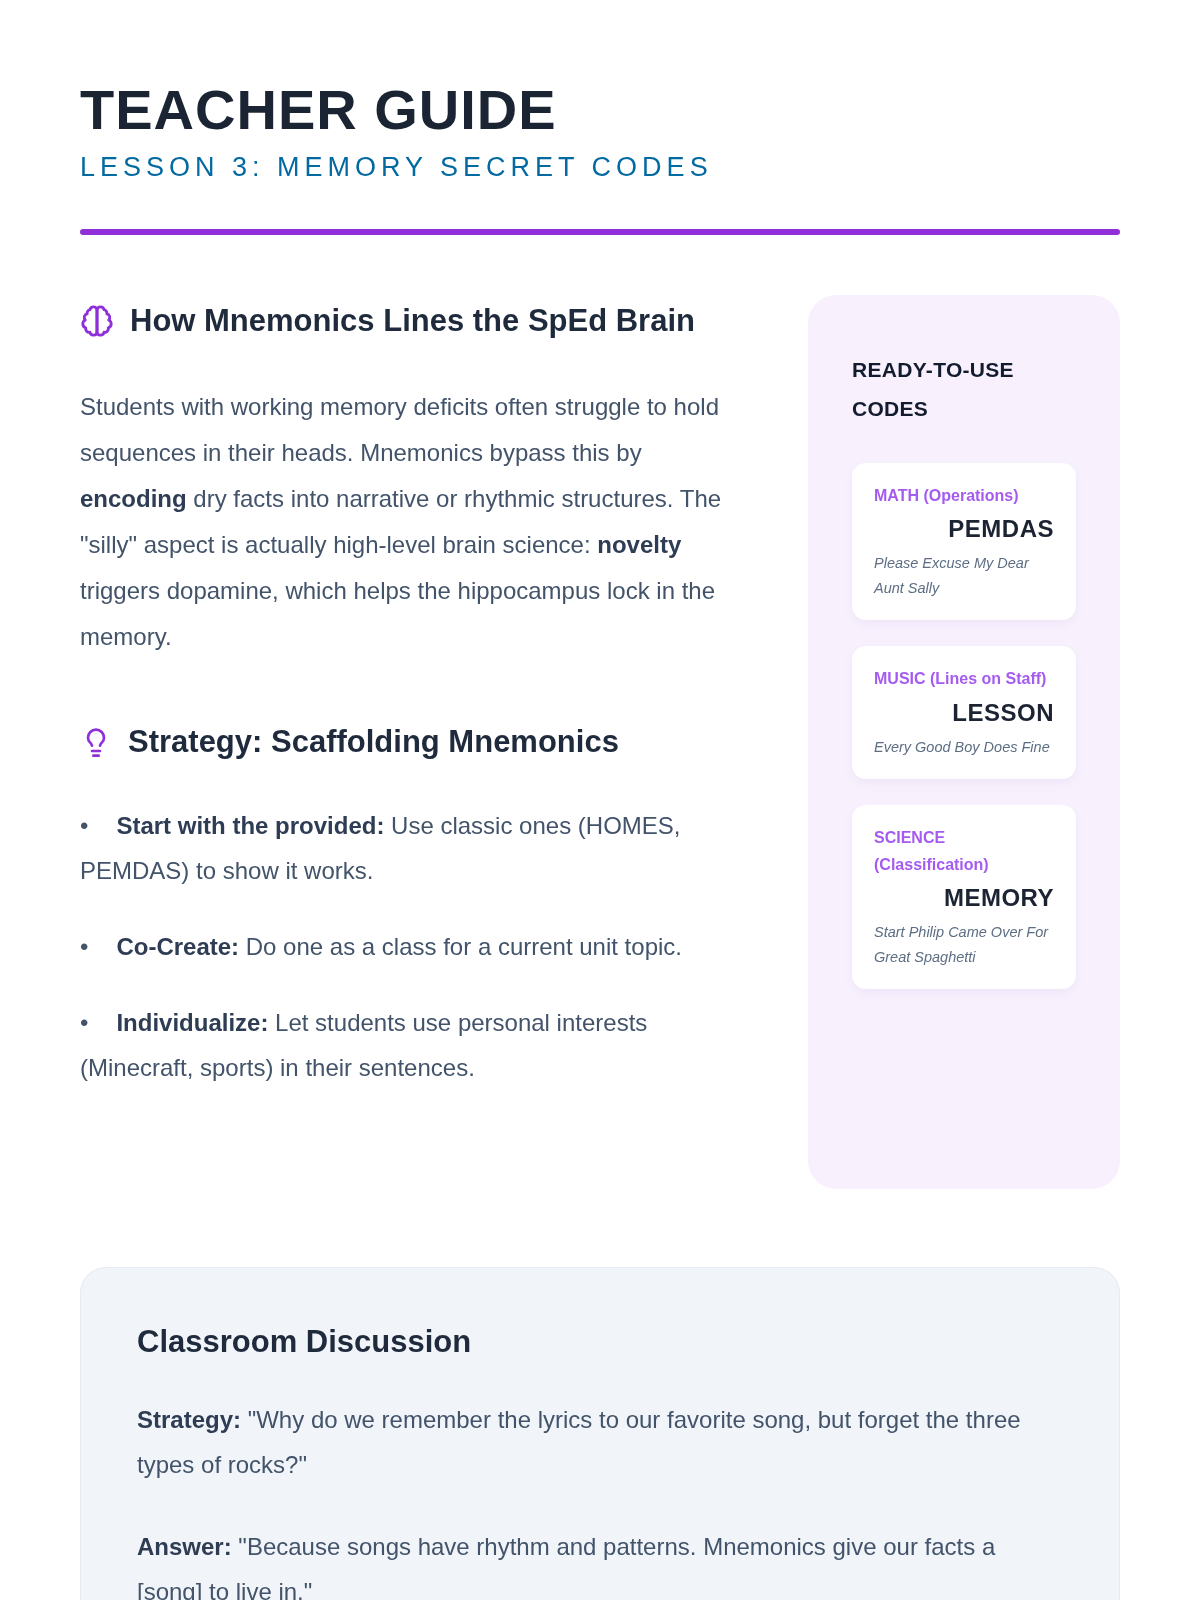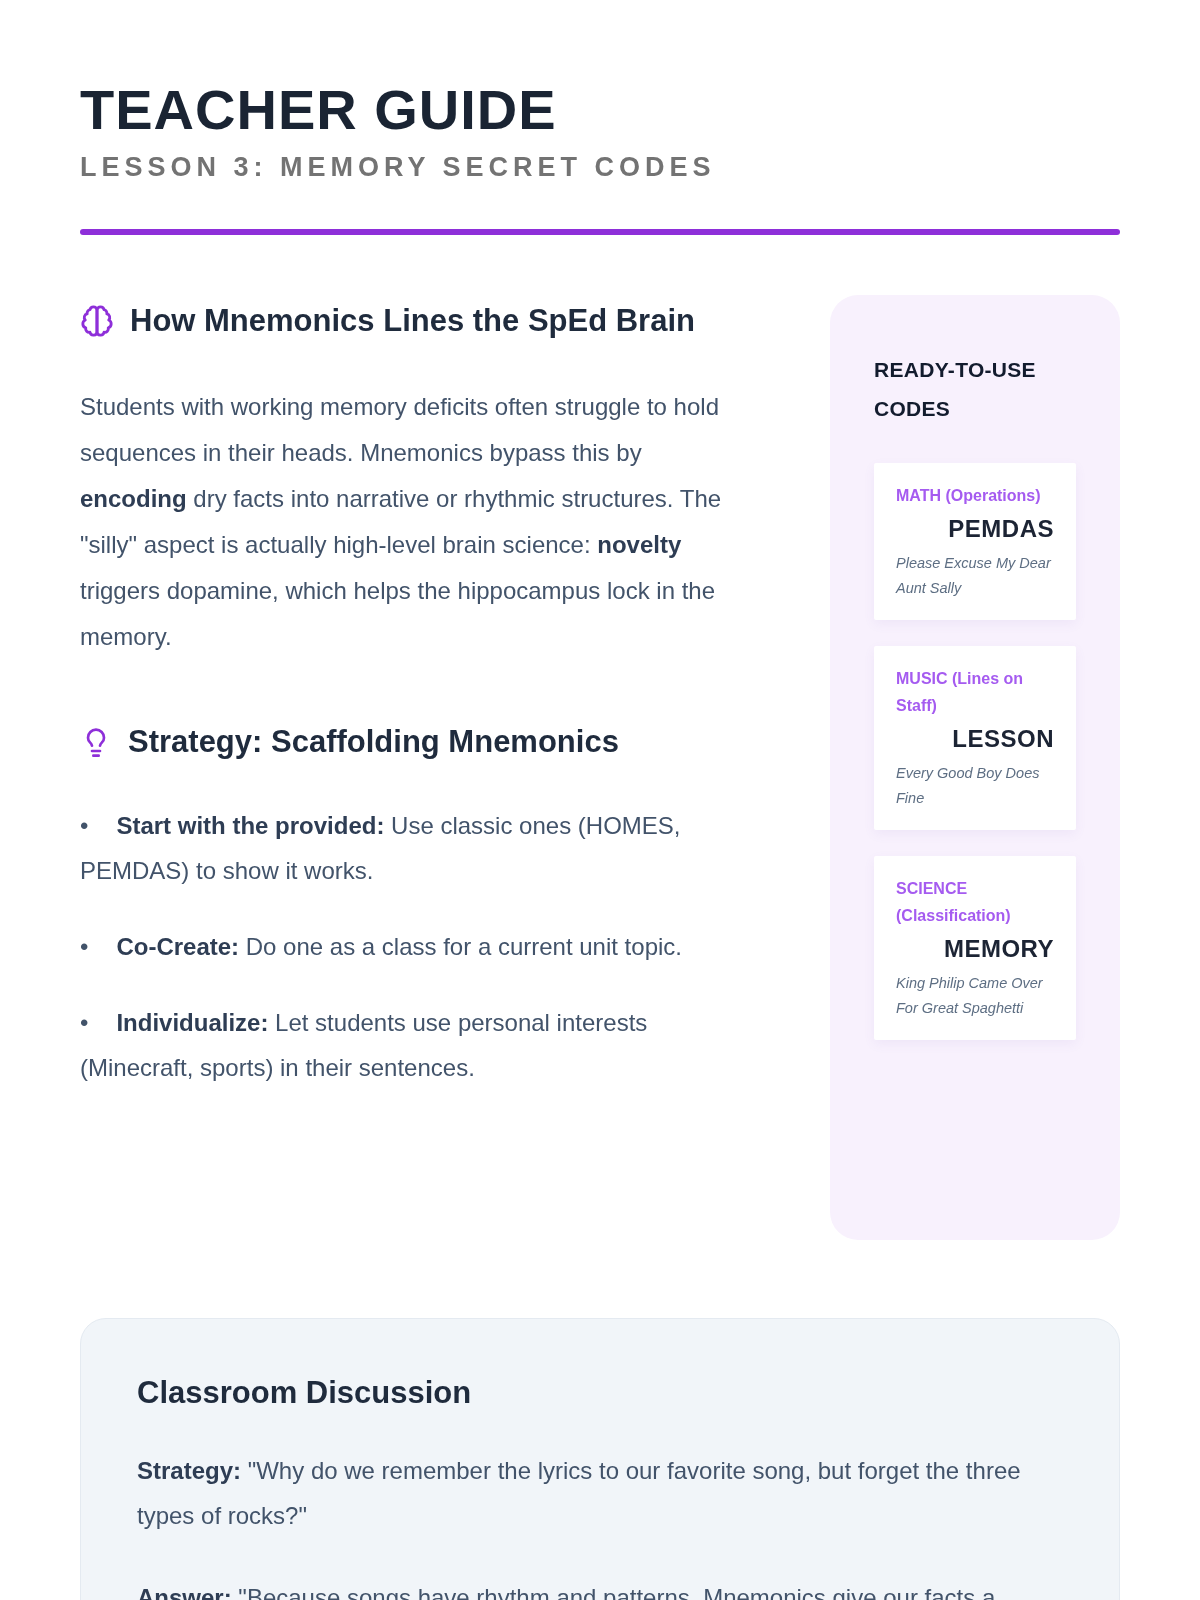--- a/index.html
+++ b/index.html
@@ -2,45 +2,45 @@
 <html><head>
 <meta charset="utf-8">
 <style>
   * { margin:0; padding:0; box-sizing:border-box; }
   html,body { width:1200px; height:1600px; overflow:hidden; background:#ffffff;
               font-family:"Liberation Sans", sans-serif; }
   .page { padding:82px 80px 0 80px; }
 
   
   .doc-title { font-size:56px; font-weight:900; color:#1a2433; letter-spacing:1px; line-height:1; }
-  .doc-subtitle { margin-top:14px; font-size:27px; font-weight:bold; color:#737373; letter-spacing:5px; }
+  .doc-subtitle { margin-top:14px; font-size:27px; font-weight:normal; color:#0369a1; letter-spacing:5px; }
   .accent-rule { height:6px; background:#8e2fd9; border:none; border-radius:3px; margin-top:46px; }
 
   
   .content { display:flex; margin-top:60px; }
   .main-col { width:655px; }
 
   .h2row { display:flex; align-items:center; gap:16px; }
   .h2row .icon svg { display:block; }
   h2 { font-size:31px; font-weight:bold; color:#1f2b3d; line-height:1.7; max-width:565px; }
 
   .para { margin-top:36px; font-size:24px; line-height:1.92; color:#42536a; }
   .para strong, .bullet strong, .disc-para strong { color:#2e3d54; }
 
   .section-2 { margin-top:56px; }
   .bullets { margin-top:34px; }
   .bullet { font-size:24px; line-height:1.9; color:#42536a; margin-bottom:30px; }
   .bullet::before { content:"\2022"; padding-right:28px; }
 
   
-  .sidebar { margin-left:auto; width:290px; align-self:flex-start;
+  .sidebar { margin-left:auto; width:312px; align-self:flex-start;
              background:#f8f1fd; border-radius:28px; padding:56px 44px 200px 44px; }
   .sidebar-title { font-size:21px; font-weight:800; color:#131c2e; line-height:1.85; letter-spacing:.3px; }
   .cards { margin-top:34px; }
-  .code-card { background:#ffffff; border-radius:2px; padding:20px 22px;
+  .code-card { background:#ffffff; border-radius:14px; padding:20px 22px;
                box-shadow:0 4px 12px rgba(120,80,180,.07); }
   .code-card + .code-card { margin-top:26px; }
   .card-subject { font-size:16px; font-weight:bold; color:#a55bf0; line-height:1.65; }
   .card-code { margin-top:6px; font-size:24px; font-weight:bold; color:#1c2434; letter-spacing:.5px;text-align:right; }
   .card-mnemonic { margin-top:8px; font-size:14.5px; font-style:italic; color:#5d6e83; line-height:1.7; }
 
   
   .discussion { margin-top:78px; background:#f1f5f9; border:1px solid #e4eaf1;
                 border-radius:26px; padding:56px 56px 90px 56px; min-height:400px; }
   .discussion-title { font-size:31px; font-weight:bold; color:#1f2b3d; }
@@ -107,21 +107,21 @@
 
         <div class="code-card">
           <div class="card-subject">MUSIC (Lines on Staff)</div>
           <div class="card-code">LESSON</div>
           <div class="card-mnemonic">Every Good Boy Does Fine</div>
         </div>
 
         <div class="code-card">
           <div class="card-subject">SCIENCE (Classification)</div>
           <div class="card-code">MEMORY</div>
-          <div class="card-mnemonic">King Philip Came Over For Great Spaghetti</div>
+          <div class="card-mnemonic">Start Philip Came Over For Great Spaghetti</div>
         </div>
 
       </div>
     </aside>
 
   </div>
 
   <section class="discussion">
     <div class="discussion-title">Classroom Discussion</div>
     <p class="disc-para"><strong>Strategy:</strong><span> "Why do we remember the lyrics to our favorite song, but forget the three types of rocks?"</span></p>

